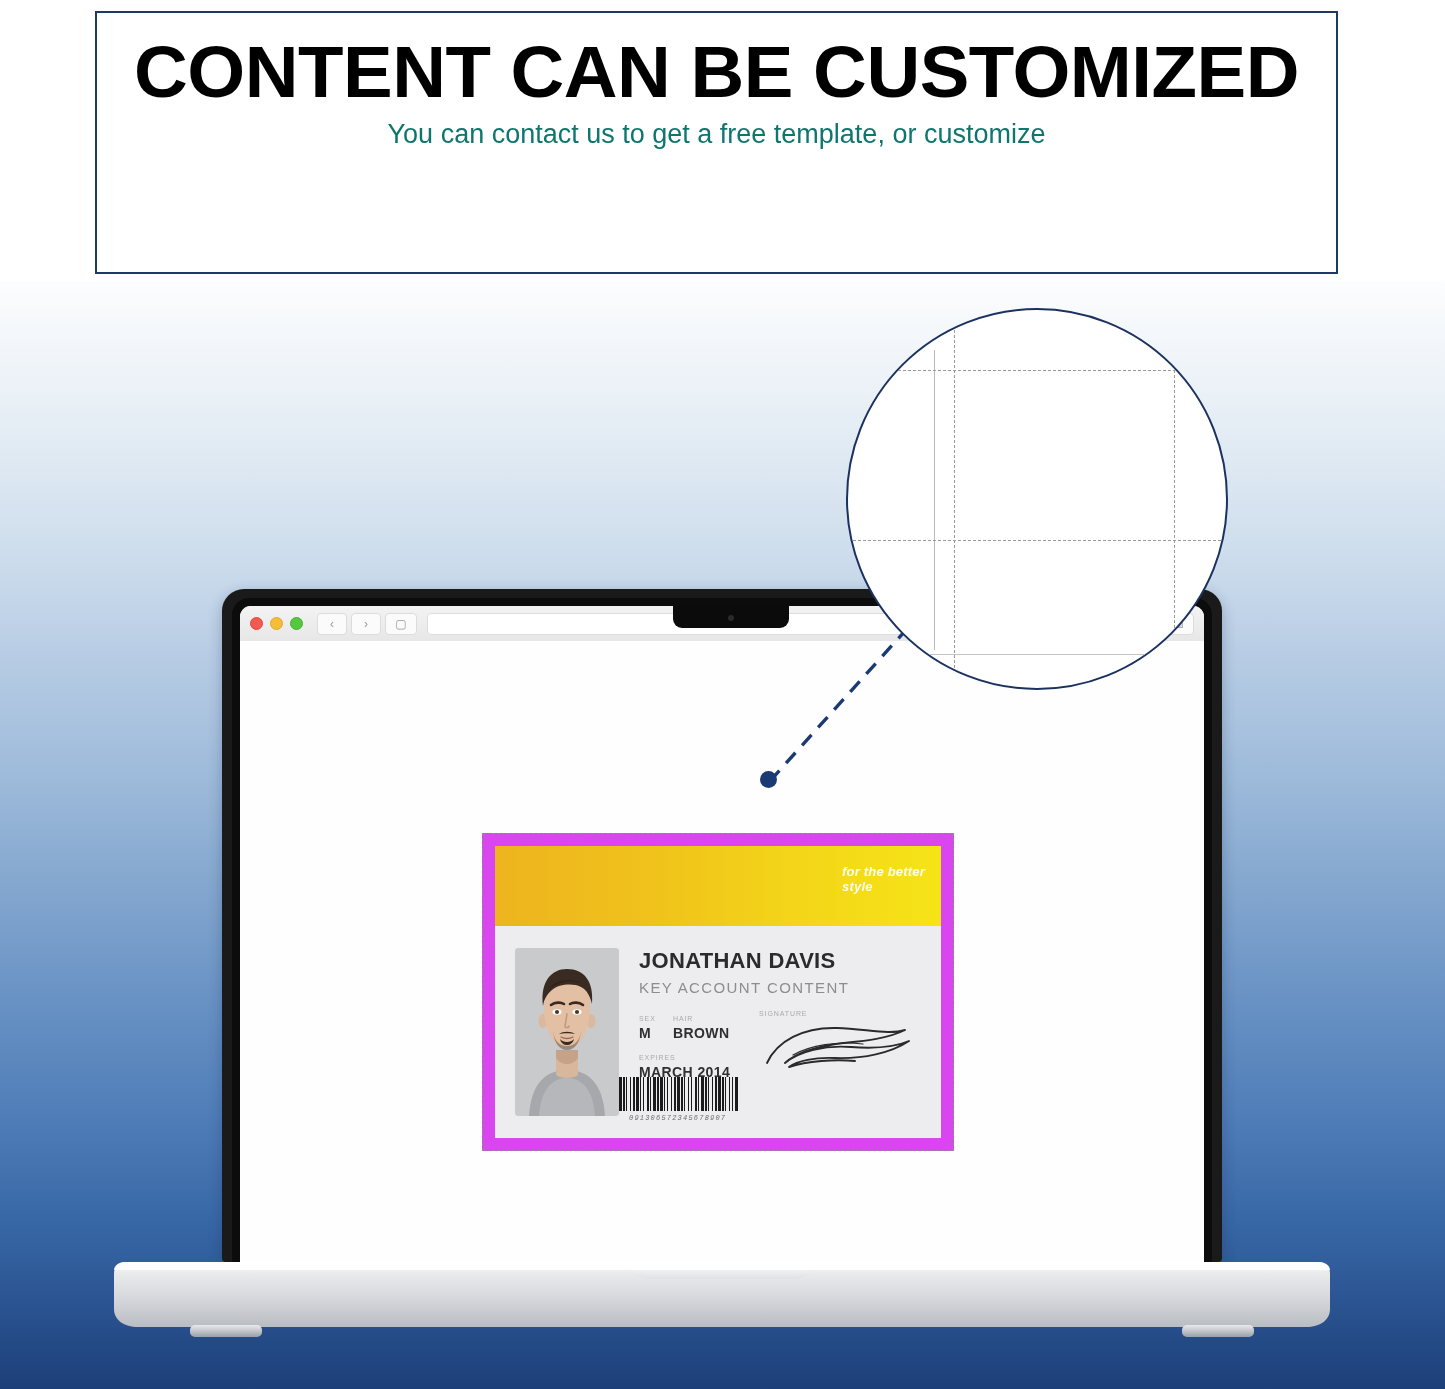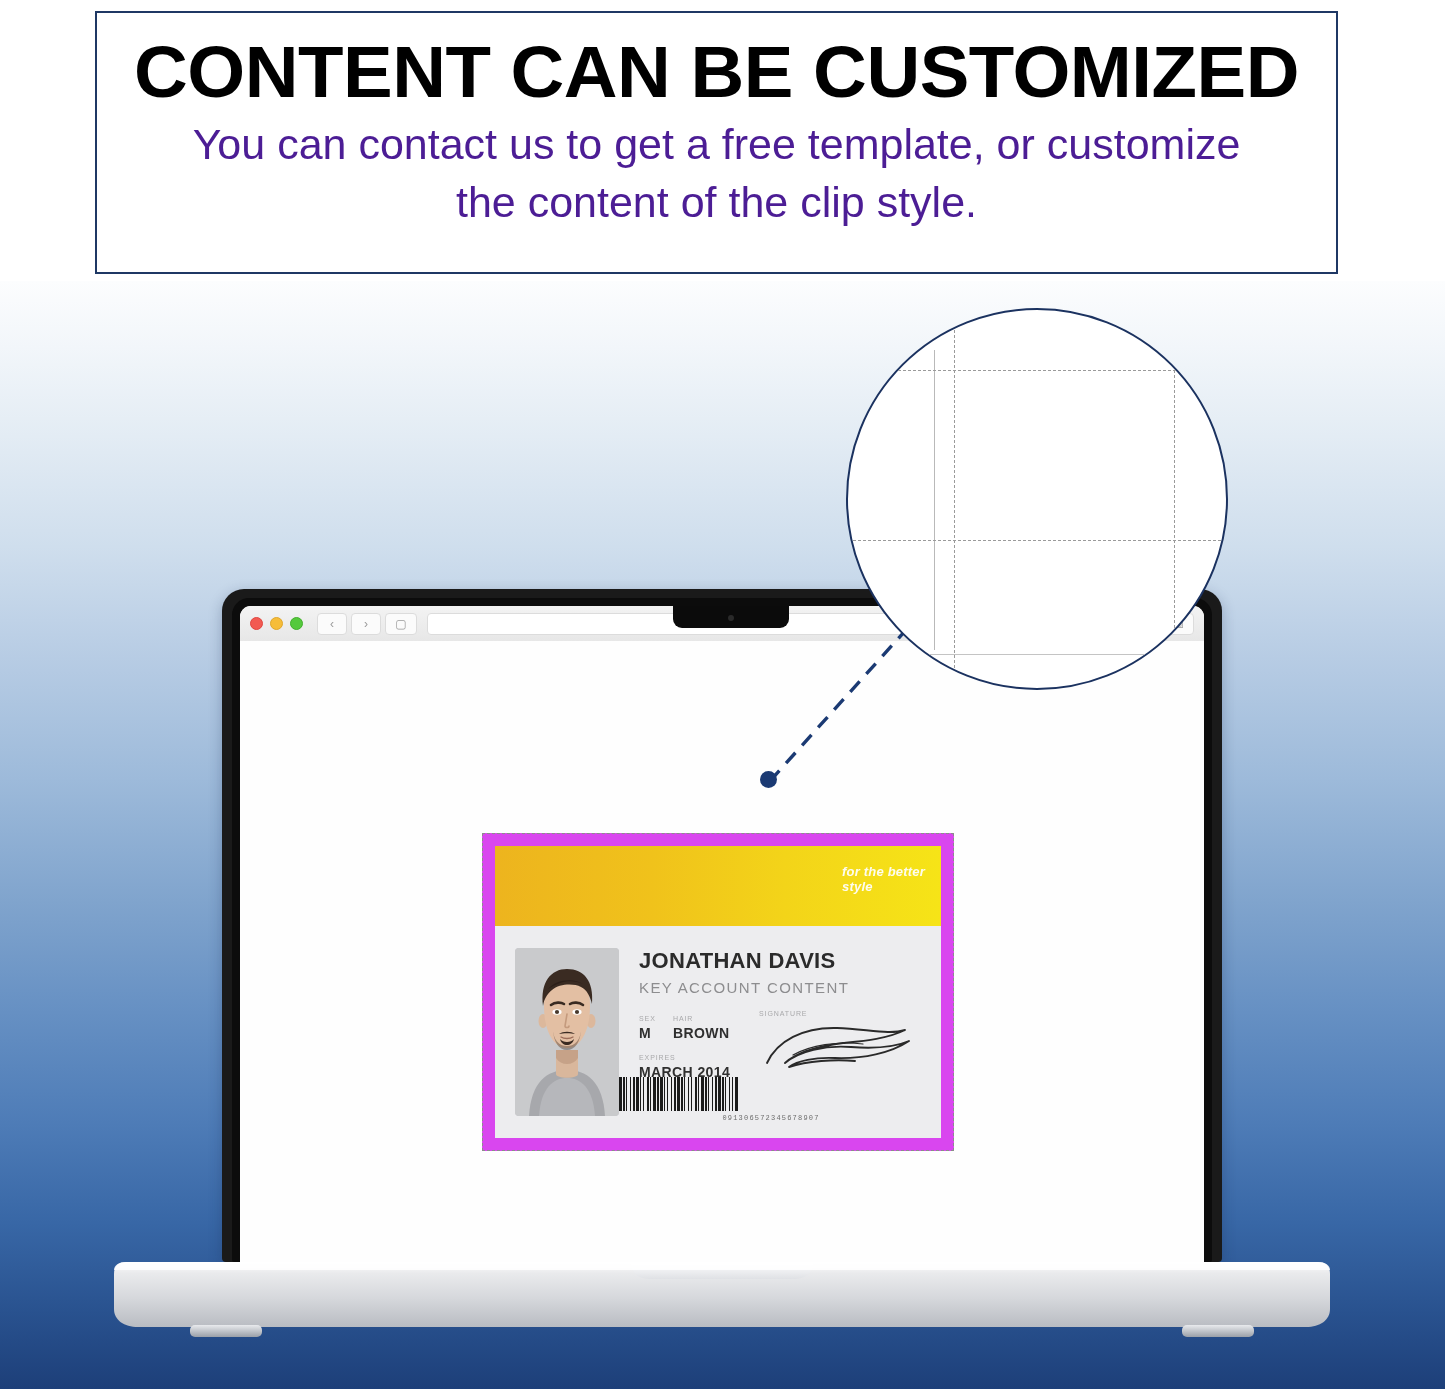--- a/index.html
+++ b/index.html
@@ -49,23 +49,23 @@
     font-size:73px;
     font-weight:700;
     letter-spacing:-0.5px;
     color:#000000;
     line-height:1.06;
     transform:scaleX(1.02);
     margin:0 0 6px 0;
     white-space:nowrap;
   }
   .header-sub{
-    font-size:43px;
+    font-size:27px;
     font-weight:400;
-    color:#4c1d95;
+    color:#0f766e;
     line-height:1.34;
     margin:0 auto;
     max-width:1105px;
   }
 
   
   .laptop{position:absolute;left:0;top:0;width:1445px;height:1389px;pointer-events:none;}
   .laptop > *{pointer-events:auto;}
 
   .lid{
@@ -208,23 +208,23 @@
 
   .sig-wrap{position:absolute;right:4px;top:62px;width:160px;}
   .sig-line{height:50px;position:relative;}
   .sig-line svg{position:absolute;left:0;top:0;width:100%;height:100%;}
 
   .barcode-wrap{position:absolute;left:0;right:0;bottom:16px;}
   .barcode{height:34px;display:flex;align-items:stretch;gap:0;}
   .bar{background:#1b1b1b;}
   .bar-sp{background:transparent;}
   .barnum{
-    display:flex;justify-content:center;
+    display:flex;justify-content:flex-start;
     font-size:7px;color:#6d6d6d;letter-spacing:1.2px;margin-top:3px;
-    padding:0 10px;font-family:"Liberation Mono",monospace;
+    padding:0 10px;font-family:"Liberation Mono",monospace;font-style:italic;
   }
 
   
   .magnifier{
     position:absolute;left:846px;top:308px;width:382px;height:382px;
     border-radius:50%;
     background:#ffffff;
     border:2.4px solid #1b3260;
     overflow:hidden;
     box-sizing:border-box;
@@ -248,21 +248,20 @@
 
 <div id="stage">
 
   <div class="bg-top-white"></div>
   <div class="bg-gradient"></div>
 
   <div class="header-box">
     <div class="header-inner">
       <div class="header-title">CONTENT CAN BE CUSTOMIZED</div>
       <div class="header-sub">You can contact us to get a free template, or customize</div>
-      <div class="header-sub">the content of the  clip style.</div>
     </div>
   </div>
 
   <div class="laptop">
 
     <div class="lid"></div>
     <div class="lid-inner"></div>
 
     <div class="screen">
 

